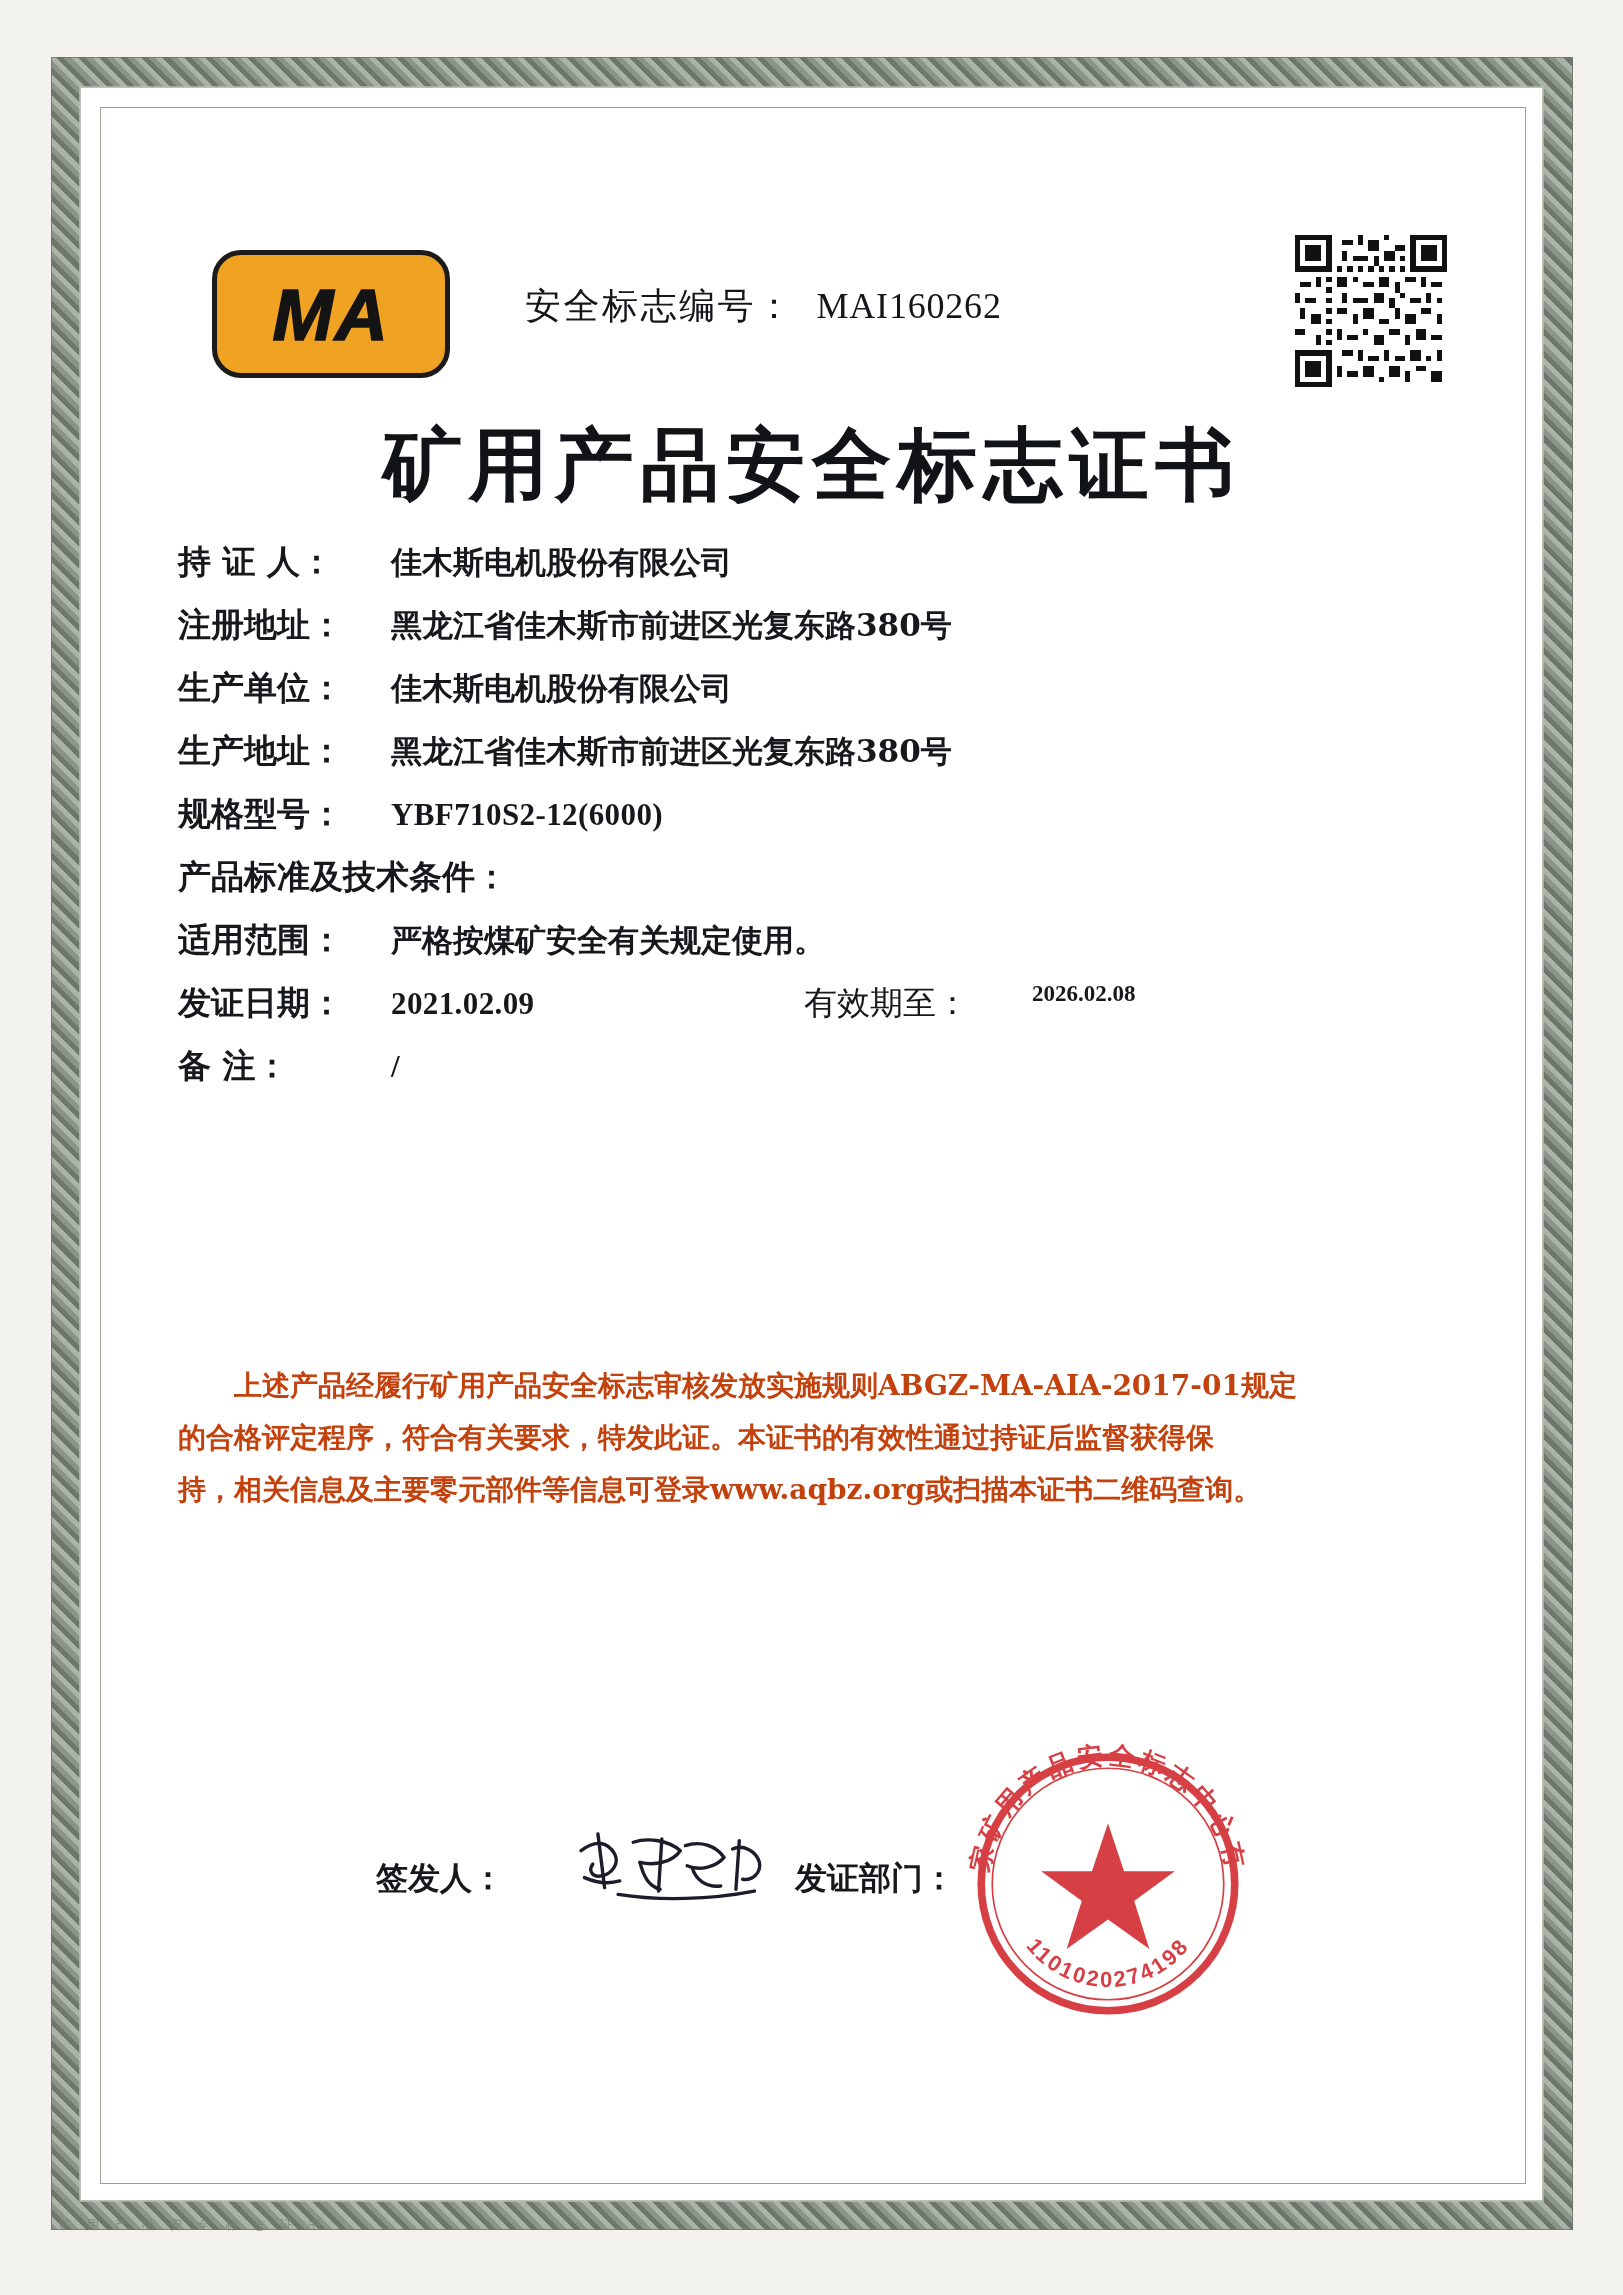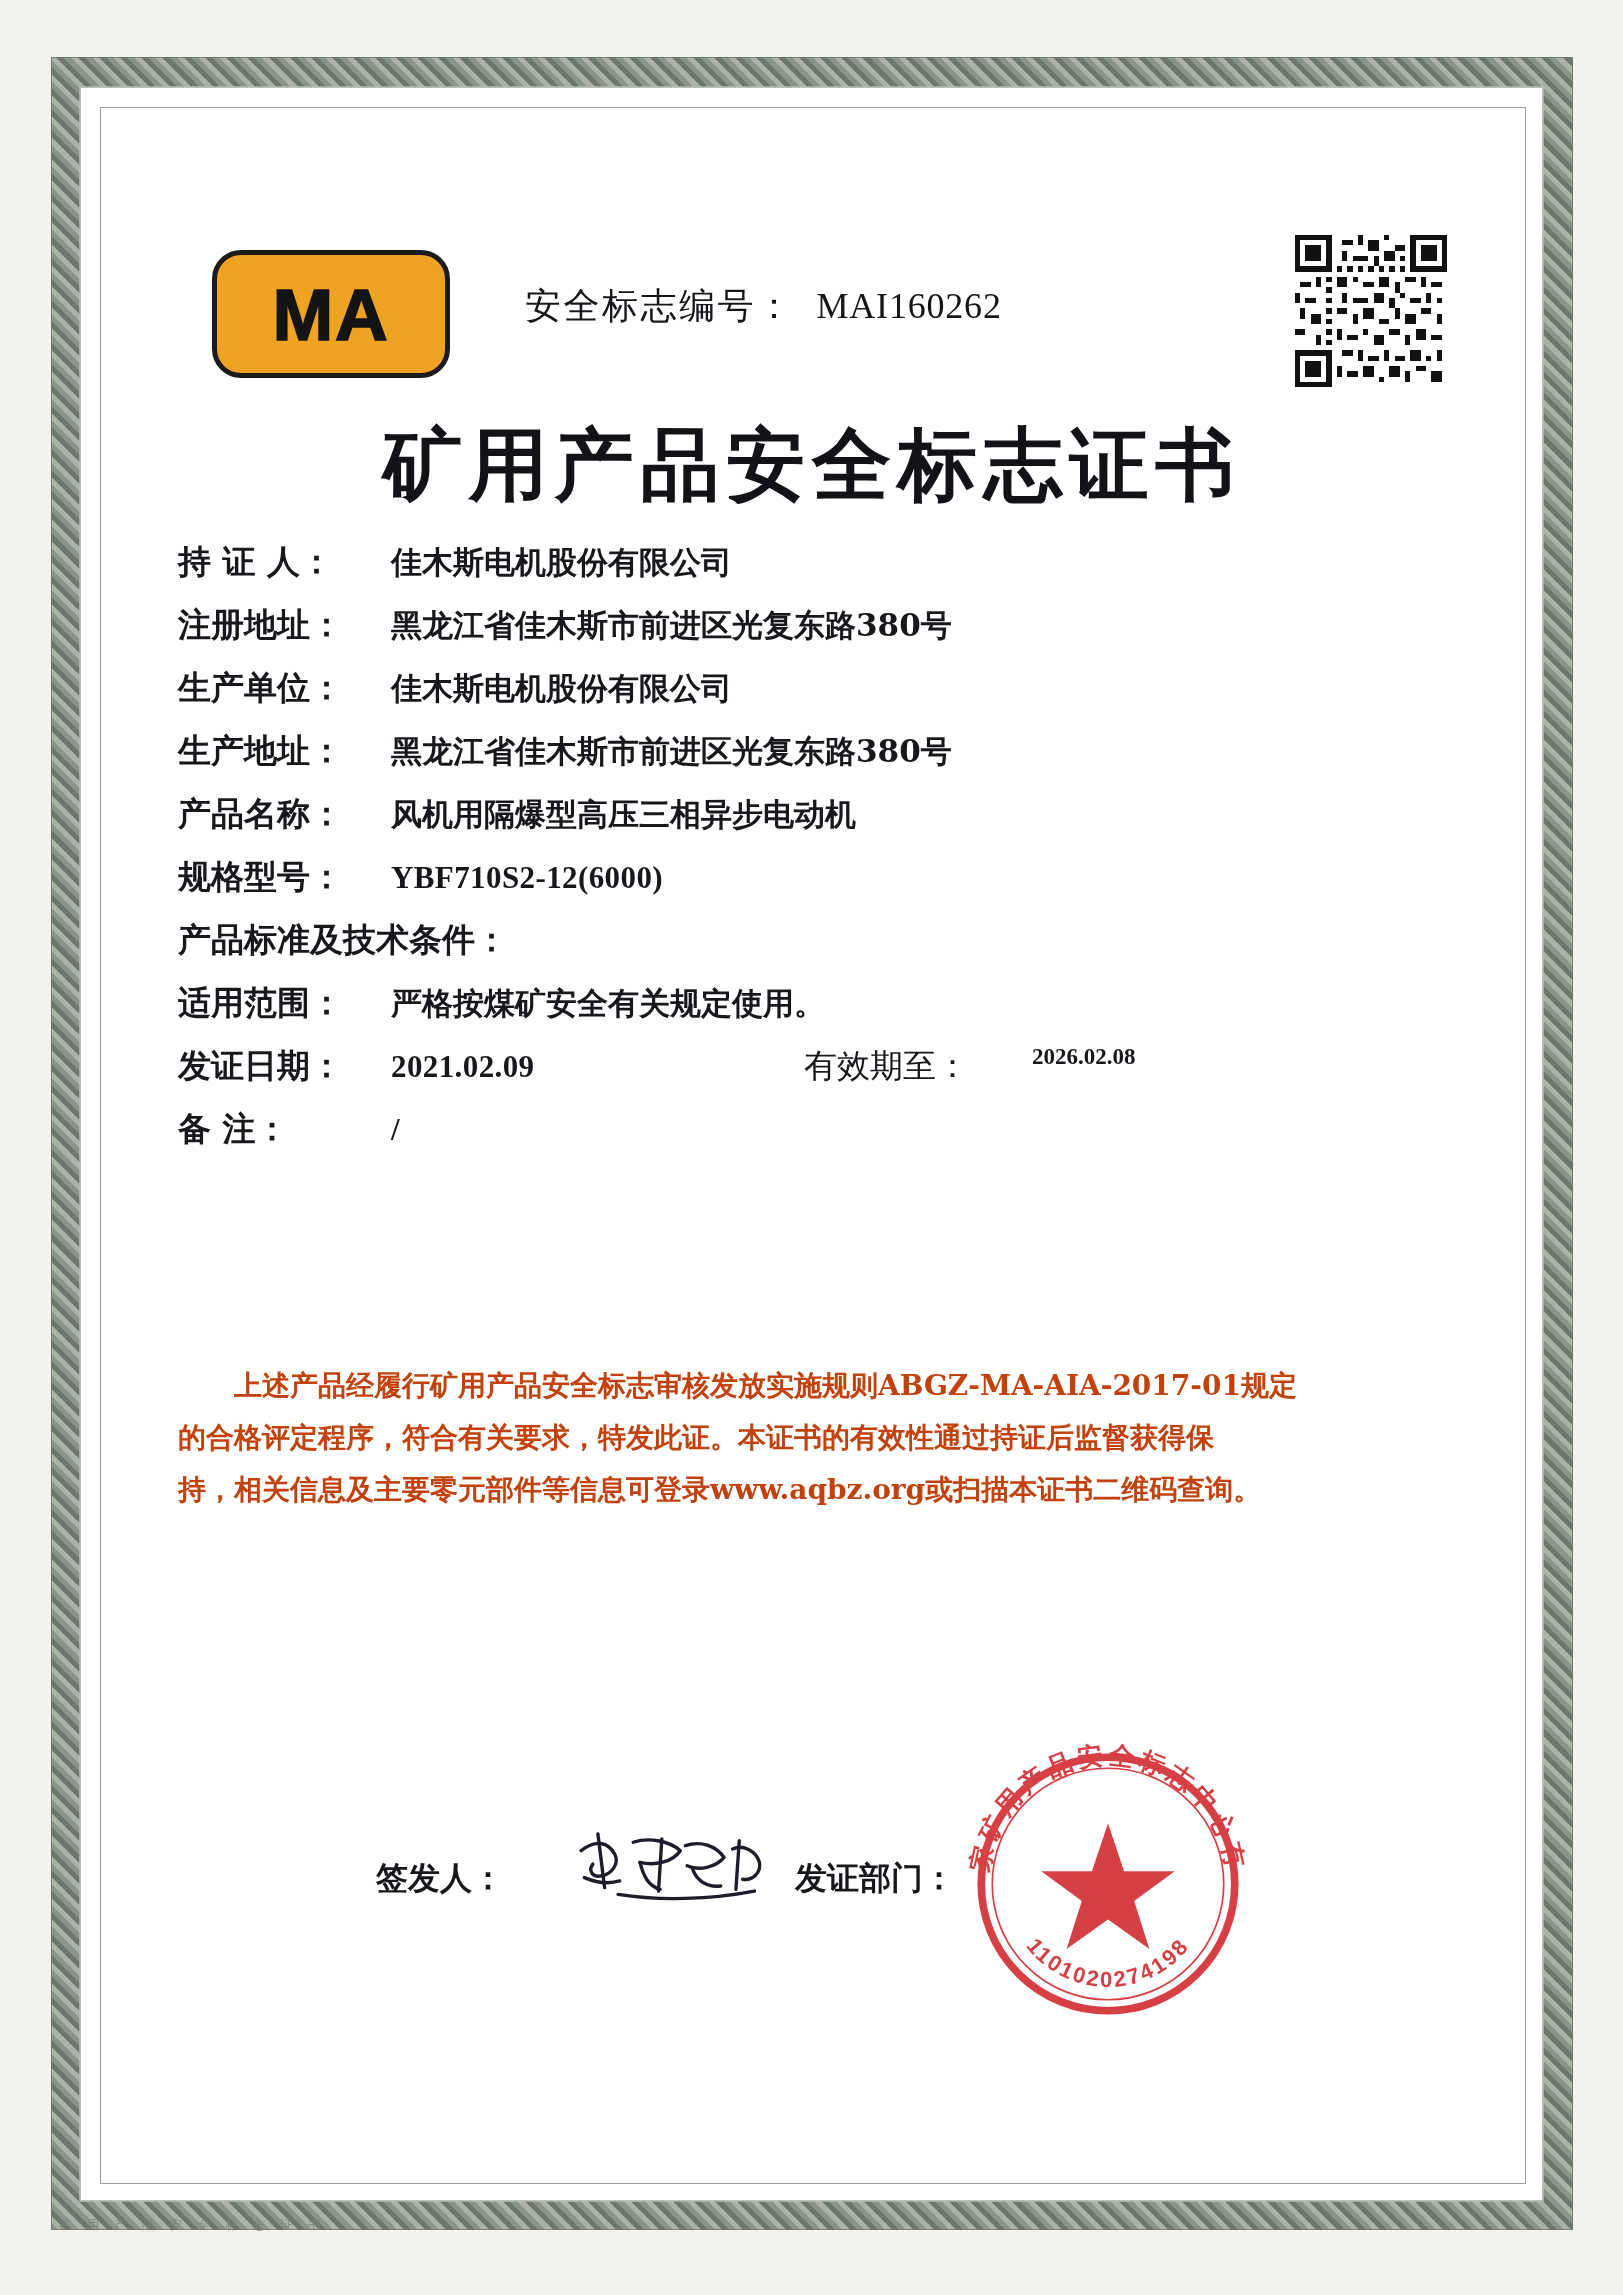--- a/index.html
+++ b/index.html
@@ -68,20 +68,21 @@
     background: #f0a323;
     border: 5px solid #1b1b1b;
     border-radius: 29px;
     display: flex;
     align-items: center;
     justify-content: center;
   }
   .ma-logo .ma-text {
     font-family: "Liberation Sans", sans-serif;
     font-weight: bold;
+    font-style: italic;
     font-size: 73px;
     color: #141414;
     letter-spacing: 1.7px;
     -webkit-text-stroke: 1.7px #141414;
   }
   .cert-no {
     position: absolute;
     left: 313px; top: 47px;
     font-size: 36px;
     color: #15161a;
@@ -391,24 +392,20 @@
       <div class="field-row">
         <span class="field-label w-label">生产单位：</span>
         <span class="field-value">佳木斯电机股份有限公司</span>
       </div>
 
       <div class="field-row">
         <span class="field-label w-label">生产地址：</span>
         <span class="field-value">黑龙江省佳木斯市前进区光复东路380号</span>
       </div>
 
-      <div class="field-row">
-        <span class="field-label w-label">产品名称：</span>
-        <span class="field-value">风机用隔爆型高压三相异步电动机</span>
-      </div>
 
       <div class="field-row">
         <span class="field-label w-label">规格型号：</span>
         <span class="field-value mono">YBF710S2-12(6000)</span>
       </div>
 
       <div class="field-row wide">
         <span class="field-label">产品标准及技术条件：</span>
       </div>
 

